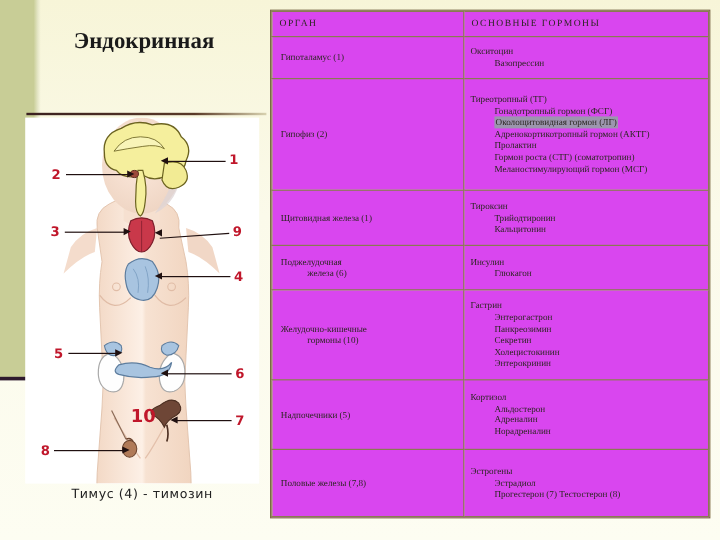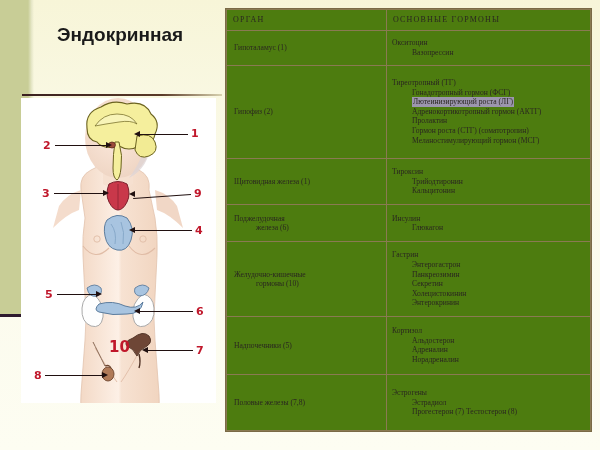--- a/index.html
+++ b/index.html
@@ -15,21 +15,21 @@
   .green-strip{position:absolute;left:0;top:0;width:30px;height:316px;background:#c8cd96;}
   .green-strip-fade{position:absolute;left:28px;top:0;width:6px;height:316px;
     background:linear-gradient(90deg,#c8cd96,#e6e7c8 60%,rgba(250,249,230,0));}
   .dark-rule-top{position:absolute;left:22px;top:94px;width:200px;height:2px;
     background:linear-gradient(90deg,#3a2020,#5a3a28 70%,#d8d2b0);}
   .dark-rule-left{position:absolute;left:0px;top:314px;width:30px;height:3px;background:#2e1a2e;}
 
   
   .title{
     position:absolute;left:30px;top:22px;width:180px;
-    font-family:Liberation Sans, sans-serif;
+    font-family:Liberation Serif, serif;
     font-weight:bold;font-size:19px;line-height:25px;
     color:#1a1a1a;text-align:center;letter-spacing:0px;
   }
   .title .l2{display:block;}
 
   
   .figure-panel{
     position:absolute;left:21px;top:98px;width:195px;height:305px;
     background:#ffffff;
   }
@@ -59,21 +59,21 @@
   }
   table{border-collapse:collapse;width:100%;height:100%;table-layout:fixed;}
   td{
     border:0.8px solid #8a7a52;
     vertical-align:middle;
     padding:2px 5px;
     font-family:"Liberation Serif", serif;
     font-size:7.6px;
     line-height:9.6px;
     color:#2a2620;
-    background:#4d7c0f;
+    background:#d946ef;
   }
   td.c1{width:147px;}
   thead td{font-size:8px;letter-spacing:1.2px;padding:5px 6px;}
   .org{display:block;}
   .ind{display:block;padding-left:20px;}
   .hl{background:#9c96ae;display:inline-block;padding:0 1px;}
   .c1 .org{padding-left:2px;}
   .c1 .org2{display:block;padding-left:24px;}
 </style>
 </head>
@@ -210,20 +210,21 @@
     <div class="num" style="left:21px;top:89px;">3</div>
     <div class="num" style="left:174px;top:126px;">4</div>
     <div class="num" style="left:24px;top:190px;">5</div>
     <div class="num" style="left:175px;top:207px;">6</div>
     <div class="num" style="left:175px;top:246px;">7</div>
     <div class="num" style="left:13px;top:271px;">8</div>
     <div class="num" style="left:173px;top:89px;">9</div>
     <div class="num" style="left:88px;top:240px;font-size:15px;">10</div>
   </div>
 
+  <div class="caption">Тимус (4) - тимозин</div>
 
   <div class="tbl">
     <table>
       <thead>
         <tr>
           <td class="c1">ОРГАН</td>
           <td>ОСНОВНЫЕ ГОРМОНЫ</td>
         </tr>
       </thead>
       <tbody id="tbody">
@@ -236,21 +237,21 @@
               <span class="ind">Вазопрессин</span>
             </td>
           </tr>
           <tr style="height: 80px;">
             <td class="c1">
               <span class="org">Гипофиз (2)</span>
             </td>
             <td>
               <span class="org">Тиреотропный (ТГ)</span>
               <span class="ind">Гонадотропный гормон (ФСГ)</span>
-              <span class="ind"><span class="hl">Лютеинизирующий роста (ЛГ)</span></span>
+              <span class="ind"><span class="hl">Околощитовидная гормон (ЛГ)</span></span>
               <span class="ind">Адренокортикотропный гормон (АКТГ)</span>
               <span class="ind">Пролактин</span>
               <span class="ind">Гормон роста (СТГ) (соматотропин)</span>
               <span class="ind">Меланостимулирующий гормон (МСГ)</span>
             </td>
           </tr>
           <tr style="height: 40px;">
             <td class="c1">
               <span class="org">Щитовидная железа (1)</span>
             </td>

